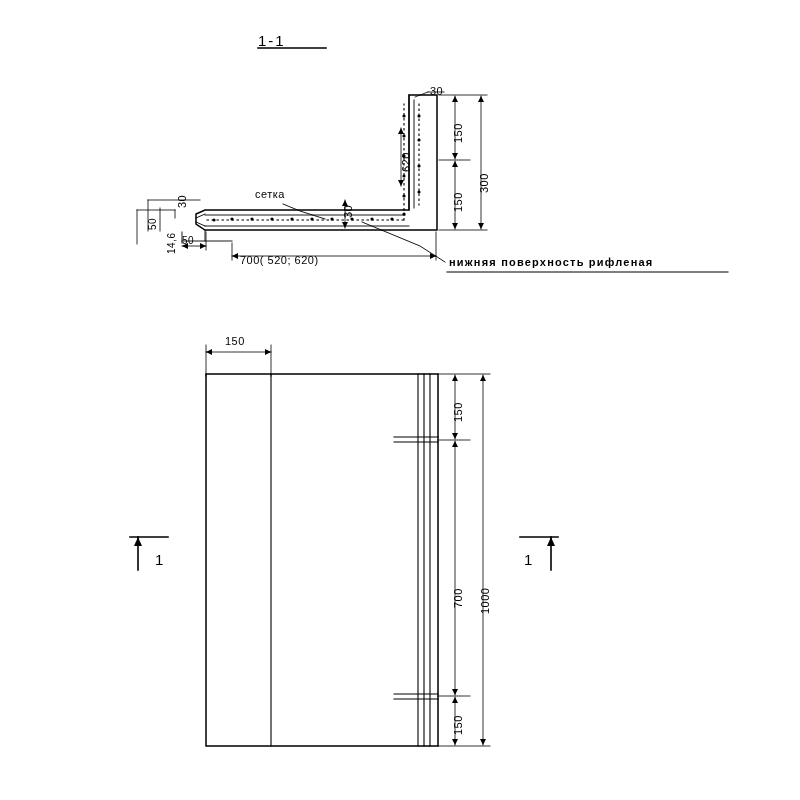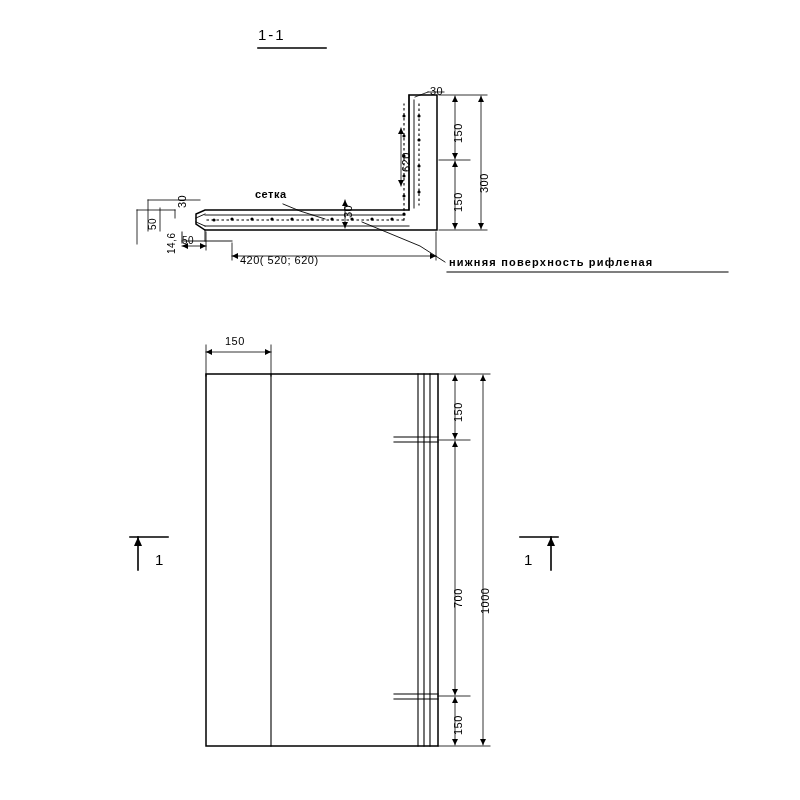--- a/index.html
+++ b/index.html
@@ -203,40 +203,40 @@
       <path d="M 134,546 L 138,537 L 142,546" fill="#000" stroke="none"></path>
 
       <line x1="520" y1="537" x2="558" y2="537"></line>
       <line x1="551" y1="537" x2="551" y2="570"></line>
       <path d="M 547,546 L 551,537 L 555,546" fill="#000" stroke="none"></path>
     </g>
 
   </g>
 </svg>
 
-<div class="lbl big" style="left:258px; top:26px;">1-1</div>
+<div class="lbl big" style="left:258px; top:32px;">1-1</div>
 
 <div class="lbl" style="left:430px; top:85px;">30</div>
 
 <div class="lbl rot" style="left:400px; top:172px;">620</div>
 
 <div class="lbl rot" style="left:452px; top:143px;">150</div>
 <div class="lbl rot" style="left:452px; top:212px;">150</div>
 <div class="lbl rot" style="left:478px; top:193px;">300</div>
 
 <div class="lbl rot" style="left:342px; top:218px;">30</div>
 
 <div class="lbl rot" style="left:176px; top:208px;">30</div>
 <div class="lbl rot small" style="left:147px; top:230px;">50</div>
 <div class="lbl rot small" style="left:166px; top:254px;">14,6</div>
 <div class="lbl small" style="left:182px; top:235px;">50</div>
 
-<div class="lbl" style="left:240px; top:254px;">420( 520;  620)</div>
-
-<div class="lbl" style="left:255px; top:188px;font-weight:bold;">сетка</div>
+<div class="lbl" style="left:240px; top:254px;">700( 520;  620)</div>
+
+<div class="lbl" style="left:255px; top:188px;">сетка</div>
 
 <div class="lbl note" style="left:449px; top:256px;font-weight:bold;">нижняя   поверхность   рифленая</div>
 
 <div class="lbl" style="left:225px; top:335px;">150</div>
 
 <div class="lbl rot" style="left:452px; top:422px;">150</div>
 <div class="lbl rot" style="left:452px; top:608px;">700</div>
 <div class="lbl rot" style="left:452px; top:735px;">150</div>
 <div class="lbl rot" style="left:479px; top:614px;">1000</div>
 

